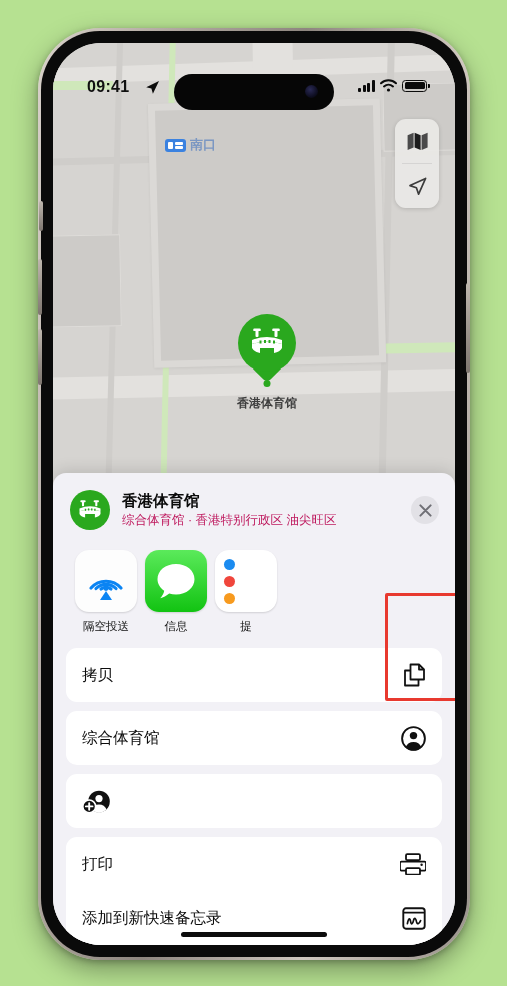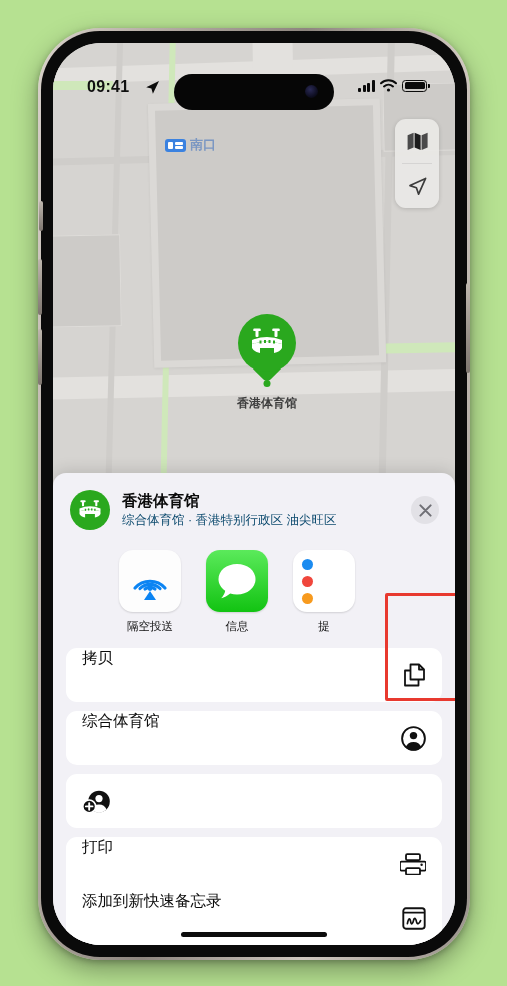--- a/index.html
+++ b/index.html
@@ -250,41 +250,40 @@
   }
   #sheet-titles { flex: 1 1 auto; margin-left: 12px; min-width: 0; }
   #sheet-title {
     font-size: 15.5px;
     font-weight: bold;
     color: #0b0b0b;
     line-height: 1.25;
   }
   #sheet-subtitle {
     font-size: 12.5px;
-    color: #0c4a6e;
+    color: #be185d;
     line-height: 1.35;
     margin-top: 1px;
     white-space: nowrap;
     overflow: hidden;
   }
   #sheet-close {
     width: 28px; height: 28px;
     border-radius: 50%;
     background: #e2e1e6;
     display: flex; align-items: center; justify-content: center;
     flex: 0 0 auto;
     cursor: pointer;
   }
 
   #app-row {
     display: flex;
-    gap: 25px;
+    gap: 8px;
     padding: 8px 0 10px 22px;
     align-items: flex-start;
-    margin-left: 44px;
   }
   .app-item {
     width: 62px;
     flex: 0 0 auto;
     text-align: center;
     position: relative;
   }
   .app-icon {
     width: 62px; height: 62px;
     border-radius: 14px;
@@ -327,20 +326,21 @@
   
   #action-list { padding: 4px 13px 0 13px; }
   .action-group {
     background: #ffffff;
     border-radius: 11px;
     margin-bottom: 9px;
     overflow: hidden;
   }
   .action-row {
     display: flex;
+    align-items: center;
     justify-content: space-between;
     height: 54px;
     padding: 0 16px;
     cursor: pointer;
   }
   .action-label {
     font-size: 15.5px;
     color: #0c0c0c;
     font-weight: 500;
   }

